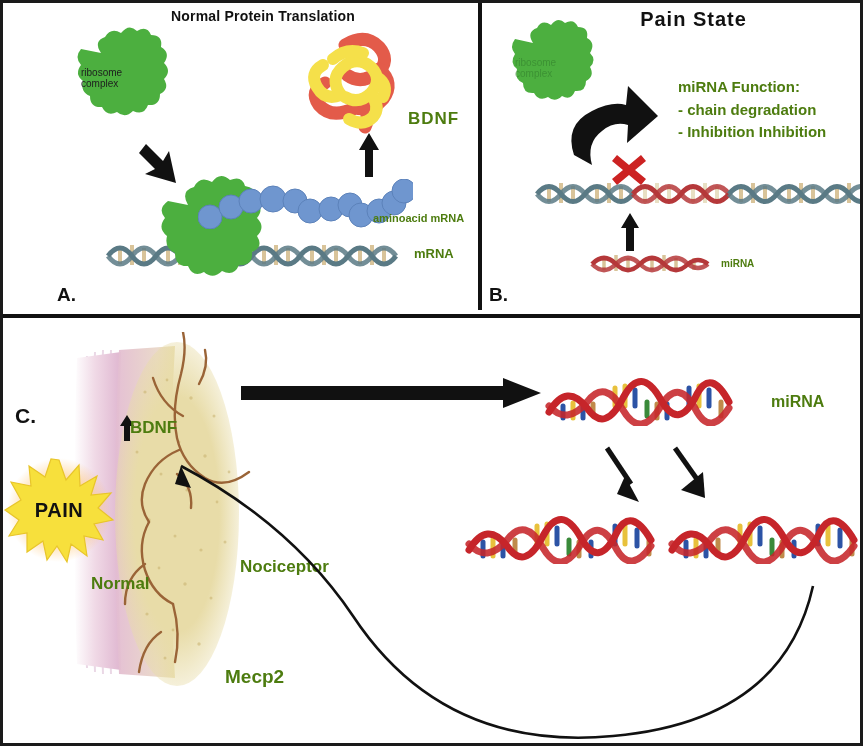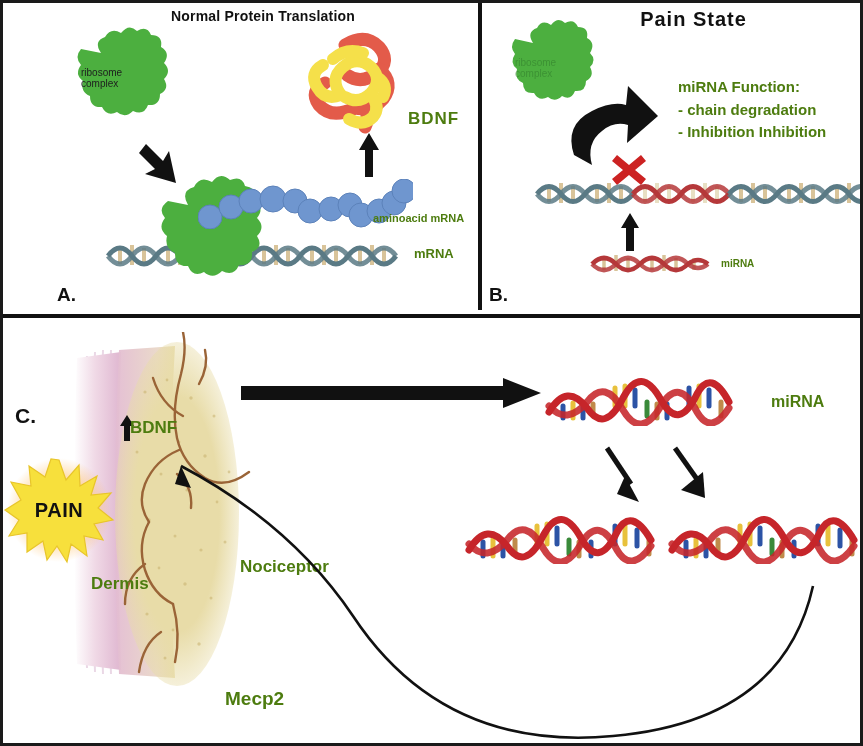--- a/index.html
+++ b/index.html
@@ -412,29 +412,29 @@
 
     <div class="arrow" style="left:116px;top:97px;">
       <svg width="16" height="26" viewBox="0 0 16 26">
         <path fill="#111" d="M8 0 L15 11 L11 11 L11 26 L5 26 L5 11 L1 11 Z"></path>
       </svg>
     </div>
     <div class="txt b" style="left:127px;top:100px;font-size:17px;">BDNF</div>
 
     <div class="txt b" style="left:237px;top:192px;font-size:17px;margin-top:47px;">Nociceptor</div>
 
-    <div class="txt b" style="left:88px;top:256px;font-size:17px;">Dermis</div>
+    <div class="txt b" style="left:88px;top:256px;font-size:17px;">Normal</div>
 
     <div class="arrow" style="left:110px;top:108px;">
       <svg width="720" height="320" viewBox="0 0 720 320">
         <path fill="none" stroke="#111" stroke-width="2.6" d="M700 160 q-30 135 -200 150 q-170 16 -260 -120 q-62 -92 -172 -150"></path>
         <path fill="#111" d="M68 40 L78 62 L62 58 Z" transform="translate(0,0)"></path>
       </svg>
     </div>
-    <div class="txt b" style="left:222px;top:348px;font-size:19px;margin-top:22px;">Mecp2</div>
+    <div class="txt b" style="left:222px;top:348px;font-size:19px;">Mecp2</div>
 
     <div class="arrow" style="left:238px;top:60px;">
       <svg width="300" height="30" viewBox="0 0 300 30">
         <path fill="#111" d="M0 8 L262 8 L262 0 L300 15 L262 30 L262 22 L0 22 Z"></path>
       </svg>
     </div>
 
     <div class="helix" style="left:540px;top:58px;">
       <svg width="196" height="50" viewBox="0 0 196 50">
         <g stroke-width="5" stroke-linecap="round">

